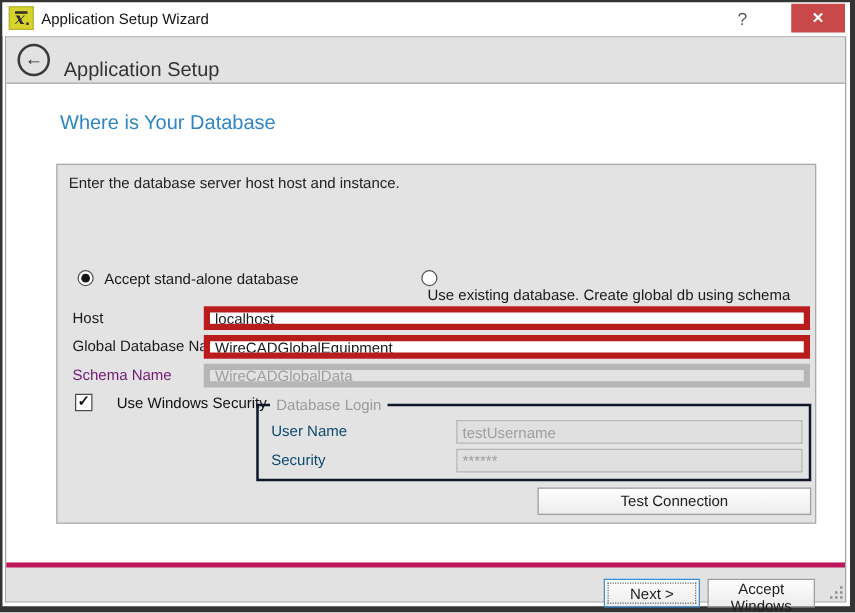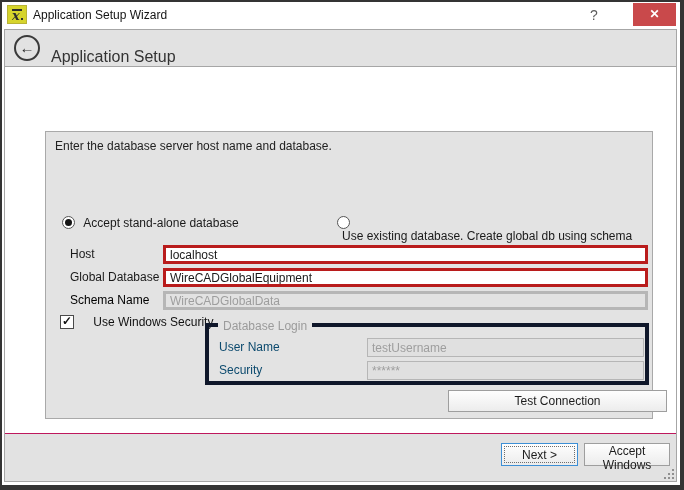--- a/index.html
+++ b/index.html
@@ -69,25 +69,25 @@
   .radio {
     display:inline-block; vertical-align:middle; width:13px; height:13px;
     border:1px solid #555; border-radius:50%; background:#fff; position:relative;
   }
   .radio.selected::after {
     content:""; position:absolute; left:2px; top:2px; width:7px; height:7px;
     border-radius:50%; background:#141414;
   }
   .radio-label { display:inline-block; vertical-align:middle; margin-left:5px; color:#1a1a1a; }
 
-  .field-label { position:absolute; left:12px; height:19px; line-height:19px; color:#1a1a1a;margin-left:12px; }
-  .field-label.dim, .dim { color:#000000; }
+  .field-label { position:absolute; left:12px; height:19px; line-height:19px; color:#1a1a1a; }
+  .field-label.dim, .dim { color:#701a75; }
   .text-input {
     position:absolute; left:117px; width:485px; height:19px;
-    border:3px solid #b91c1c; background:#fff; color:#1a1a1a;
+    border:5px solid #b91c1c; background:#fff; color:#1a1a1a;
     font-family:"Liberation Sans", sans-serif; font-size:12px; padding:0 4px; outline:none;
   }
   .text-input:disabled, .text-input.disabled {
     background:#e2e2e2; border-color:#b6b6b6; color:#9e9e9e;
   }
   .row-host  { top:113px; }
   .row-gdn   { top:136px; }
   .row-schema{ top:159px; }
 
   .check-row { position:absolute; left:14px; top:182px; height:15px; }
@@ -95,45 +95,45 @@
     display:inline-block; vertical-align:middle; width:14px; height:14px;
     border:1px solid #4a4a4a; background:#fff; position:relative;
   }
   .checkbox .mark {
     position:absolute; left:1px; top:-2px; font-size:12px; font-weight:bold; color:#111;
   }
   .check-label { display:inline-block; vertical-align:middle; margin-left:16px; color:#111; }
 
   .login-group {
     position:absolute; left:159px; top:191px; width:444px; height:62px;
-    border:4px solid #0f172a;
+    border:2px solid #0f172a;
   }
   .login-group .legend {
     position:absolute; left:9px; top:-8px; background:#e3e3e3; padding:0 5px; color:#9b9b9b;
   }
   .login-group .g-label { position:absolute; left:10px; height:19px; line-height:19px; color:#0c4a6e; }
   .login-group .g-input {
     position:absolute; left:158px; width:277px; height:19px;
     border:1px solid #b6b6b6; background:#e0e0e0; color:#9e9e9e;
     font-family:"Liberation Sans", sans-serif; font-size:12px; padding:0 4px;
   }
   .g-row1 { top:11px; }
   .g-row2 { top:34px; }
 
   .btn {
     position:absolute; height:22px; border:1px solid #9e9e9e;
     background:linear-gradient(#fefefe,#ececec); color:#1c1c1c;
-    font-family:"Liberation Sans", sans-serif; font-size:12px; cursor:default;margin-left:18px;
+    font-family:"Liberation Sans", sans-serif; font-size:12px; cursor:default;
   }
   .test-btn { left:384px; top:258px; width:219px; }
 
   
   .footer {
-    position:absolute; left:0; right:0; bottom:0; height:48px;
-    background:#e2e2e2; border-top:1px solid #be185d;
+    position:absolute; left:0; right:0; bottom:0; height:31px;
+    background:#e2e2e2; border-top:4px solid #be185d;
   }
   .next-btn { left:478px; top:9px; width:77px; height:23px; border:1px solid #3d8fd6; position:absolute; }
   .next-btn::before { content:""; position:absolute; left:2px; top:2px; right:2px; bottom:2px; border:1px dotted #6e6e6e; }
   .accept-btn { left:561px; top:9px; width:86px; height:23px; position:absolute; }
 
   .resize-grip { position:absolute; right:2px; bottom:2px; width:11px; height:11px; }
   .resize-grip i {
     position:absolute; width:2px; height:2px; background:#8f8f8f;
     box-shadow: none;
   }
@@ -160,23 +160,24 @@
     <div class="close-btn">✕</div>
   </div>
 
   <div class="frame">
 
     <div class="wizard-header">
       <div class="back-btn">←</div>
       <div class="hdr-title">Application Setup</div>
     </div>
 
+    <div class="page-heading">Where is Your Database</div>
 
     <div class="main-panel">
-      <div class="instruction">Enter the database server host name and database.</div>
+      <div class="instruction">Enter the database server host host and instance.</div>
 
       <div class="radio-row r1">
         <span class="radio selected"></span>
         <span class="radio-label">Accept stand-alone database</span>
       </div>
       <div class="radio-row r2">
         <span class="radio"></span>
         <span class="radio-label">Use existing database. Create global db using schema name</span>
       </div>
 

